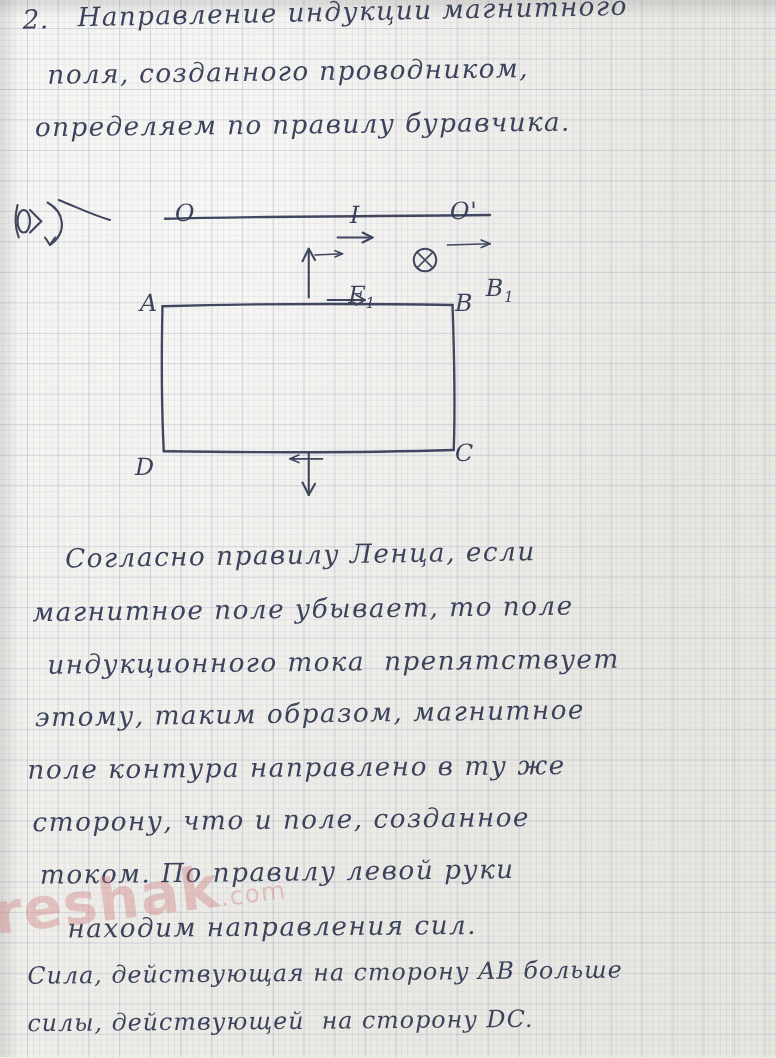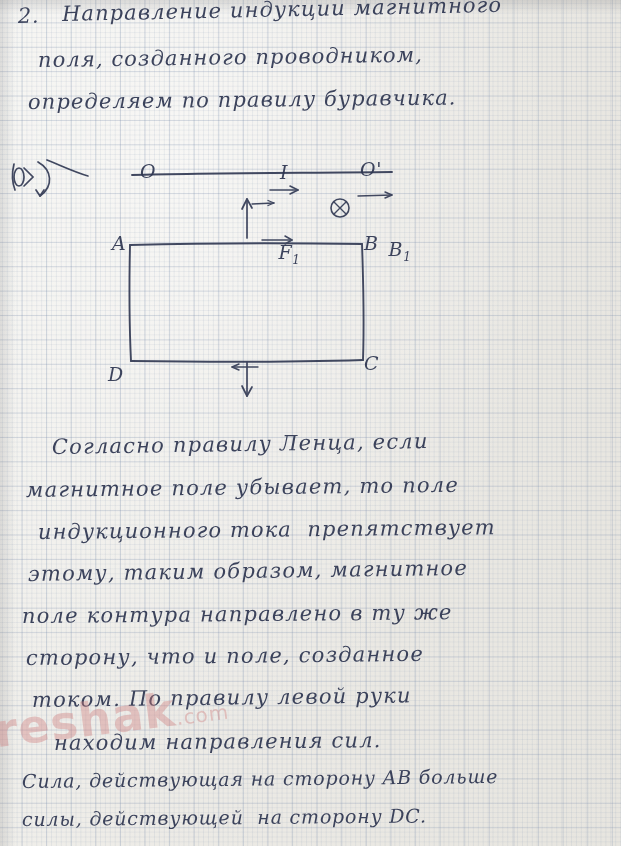--- a/index.html
+++ b/index.html
@@ -162,24 +162,24 @@
 
       <path d="M252,204 L274,203" stroke-width="1.3"></path>
       <path d="M274,203 L268,200.5 M274,203 L268,205.5" stroke-width="1.3"></path>
     </g>
   </svg>
 
   <div class="hw lbl-big" style="left:140px; top:160px;">O</div>
   <div class="hw lbl-big" style="left:360px; top:158px;">O'</div>
   <div class="hw lbl-big" style="left:280px; top:161px;">I</div>
 
-  <div class="hw lbl-big" style="left:252px; top:219px;">
+  <div class="hw lbl-big" style="left:252px; top:203px;">
     <span>F</span><span class="sub">1</span>
   </div>
-  <div class="hw lbl-big" style="left:362px; top:216px;text-align:right;">
+  <div class="hw lbl-big" style="left:362px; top:198px;text-align:right;">
     <span>B</span><span class="sub">1</span>
   </div>
 
   <div class="hw lbl-big" style="left:112px; top:232px;">A</div>
   <div class="hw lbl-big" style="left:364px; top:232px;">B</div>
   <div class="hw lbl-big" style="left:364px; top:352px;">C</div>
   <div class="hw lbl-big" style="left:108px; top:363px;">D</div>
 
 
   <div class="hw line" style="left:52px; top:437px; font-size:21px; transform:rotate(-0.9deg); letter-spacing:1.2px;">Согласно правилу Ленца, если</div>

